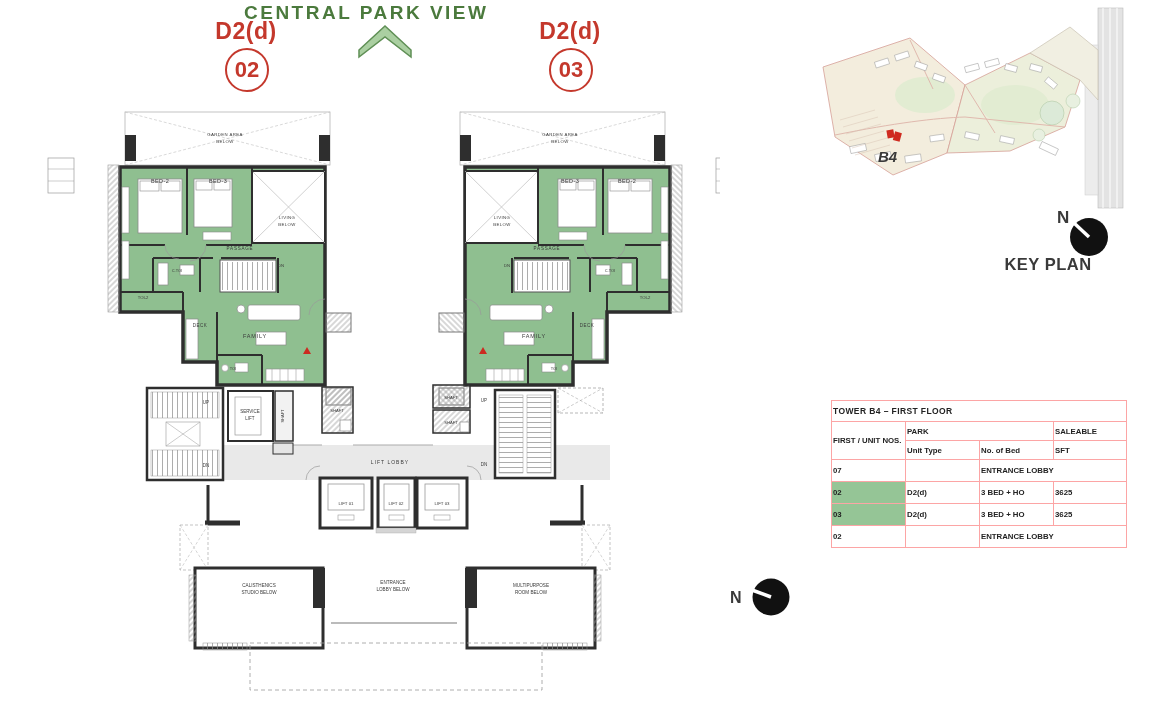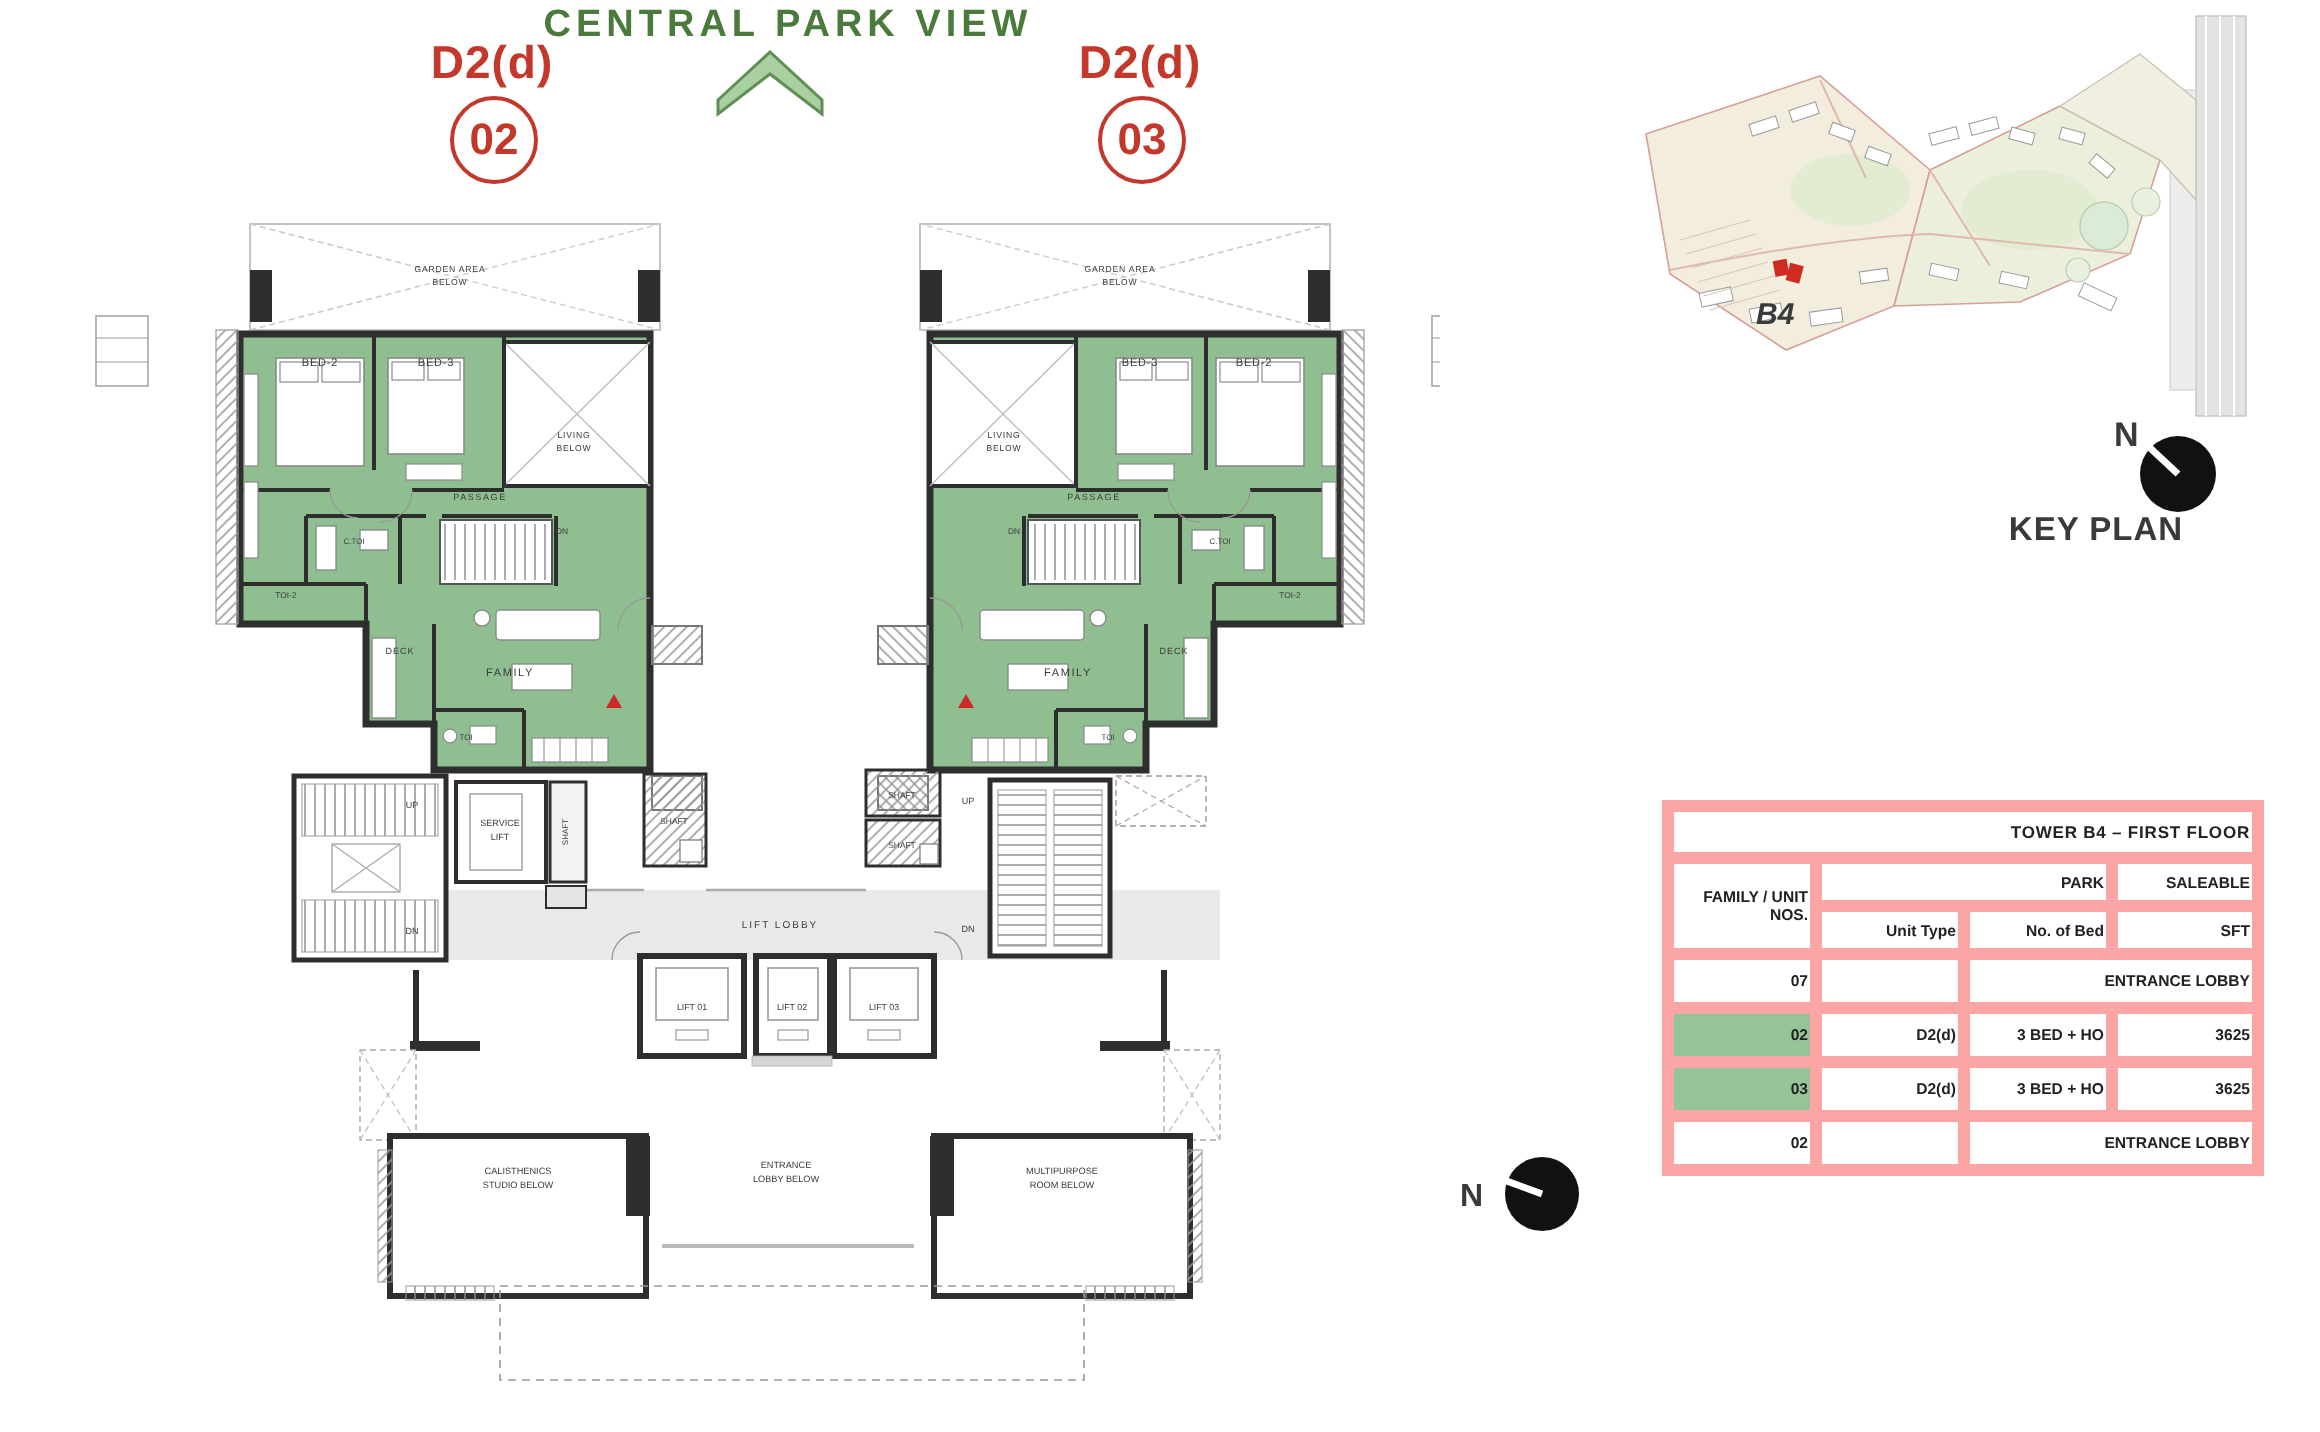--- a/index.html
+++ b/index.html
@@ -2,21 +2,21 @@
 <html><head>
 <meta charset="utf-8">
 <style>
   html,body{margin:0;padding:0;}
   body{
     width:1160px;height:716px;position:relative;background:#ffffff;
     font-family:"Liberation Sans", sans-serif;overflow:hidden;
   }
   .abs{position:absolute;}
   #page-title{
-    left:244px;top:2px;width:300px;text-align:center;
+    left:244px;top:2px;width:300px;
     font-size:19px;font-weight:bold;letter-spacing:2.5px;color:#4b7a3d;
   }
   .d2label{
     width:100px;text-align:center;font-size:23px;font-weight:bold;
     color:#c4382c;top:18px;letter-spacing:0.5px;
   }
   #d2-left{left:196px;} #d2-right{left:520px;}
   .numcircle{
     width:40px;height:40px;border:2px solid #c4382c;border-radius:50%;
     display:flex;align-items:center;justify-content:center;
@@ -24,21 +24,21 @@
   }
   #num-left{left:225px;} #num-right{left:549px;}
   svg text{font-family:"Liberation Sans", sans-serif;fill:#3a3a3a;}
   .pl{fill:#3a3a3a;}
   
   #unit-table{
     position:absolute;left:831px;top:400px;width:295px;
     border-collapse:collapse;border:1.5px solid #333;table-layout:fixed;
   }
   #unit-table td{
-    border:6px solid #fca5a5;text-align:right;vertical-align:middle;
+    border:1px solid #fca5a5;text-align:left;vertical-align:middle;
     font-weight:bold;color:#222;padding:2px 1px;margin-left:39px;
   }
   .t-title{font-size:8.5px;height:16px;letter-spacing:0.4px;}
   .t-head{font-size:7.8px;height:14px;}
   .t-data{font-size:7.8px;height:17px;}
   .green-cell{background:#95c596;}
 </style>
 </head>
 <body>
 
@@ -295,21 +295,21 @@
         <col style="width:74px">
         <col style="width:74px">
         <col style="width:74px">
         <col style="width:73px">
       </colgroup>
     <tbody>
         <tr>
           <td colspan="4" class="t-title">TOWER B4 – FIRST FLOOR</td>
         </tr>
     <tr>
-      <td rowspan="2" class="t-head">FAMILY / UNIT NOS.</td>
+      <td rowspan="2" class="t-head">FIRST / UNIT NOS.</td>
       <td colspan="2" class="t-head">PARK</td>
       <td class="t-head">SALEABLE</td>
     </tr>
     <tr>
       <td class="t-head">Unit Type</td>
       <td class="t-head">No. of Bed</td>
       <td class="t-head">SFT</td>
     </tr>
     <tr>
       <td class="t-data">07</td>

